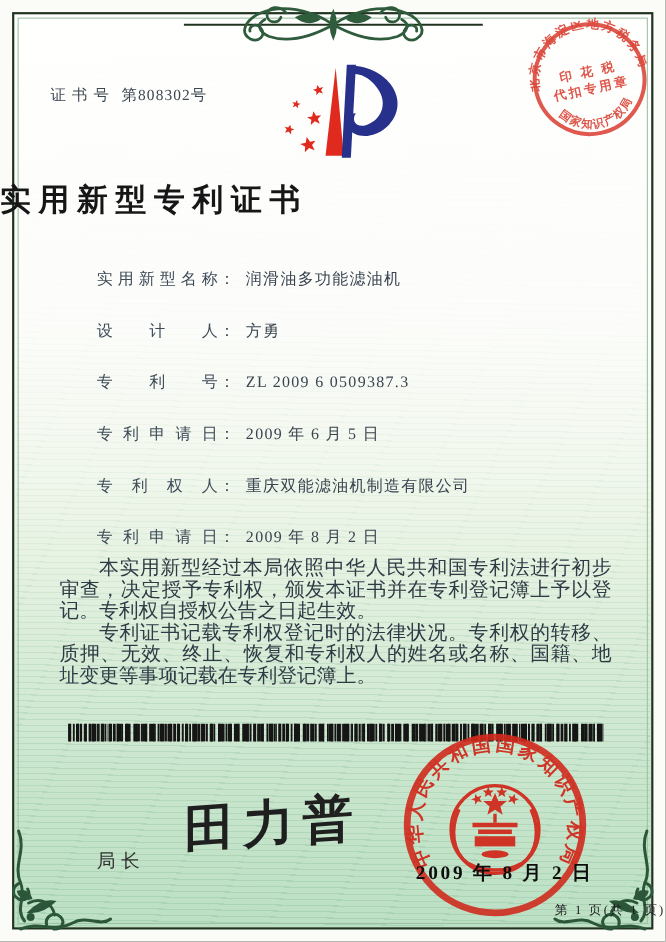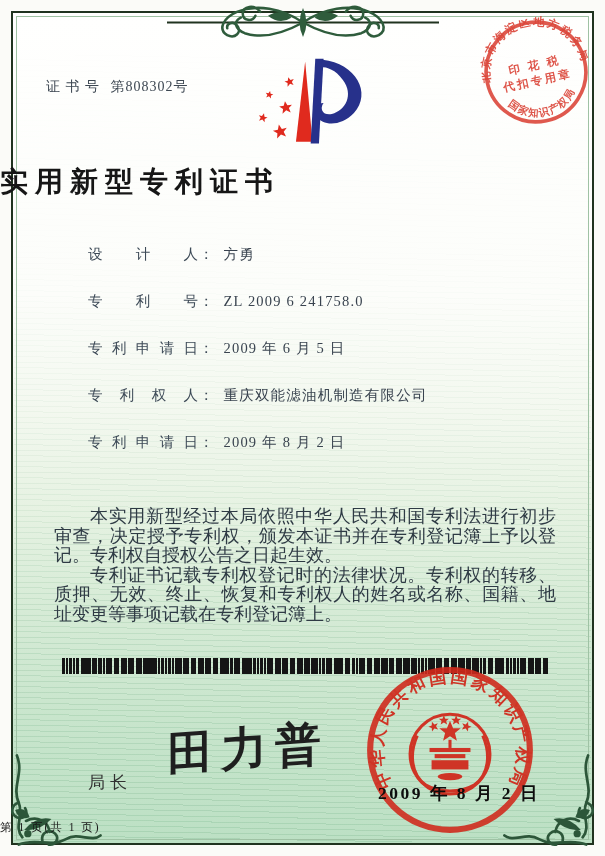--- a/index.html
+++ b/index.html
@@ -58,21 +58,21 @@
     letter-spacing:5px;color:#313131;white-space:nowrap;}
   .signature{display:inline-block;margin-left:26px;position:relative;top:-24px;
     font-size:46px;font-weight:bold;letter-spacing:8px;color:#1f1f1f;
     transform:rotate(-4deg) skewX(-4deg);}
 
   .seal-wrap{position:absolute;z-index:5;left:364px;top:664px;width:172px;height:172px;opacity:.94;}
   .seal-arc{font-size:17px;letter-spacing:3px;font-weight:bold;}
   .seal-date{position:absolute;z-index:6;left:378px;top:781px;font-size:17.5px;font-weight:bold;
     letter-spacing:2.5px;color:#0d0d0d;}
 
-  .page-footer{position:absolute;z-index:4;left:0;right:0;top:820px;text-align:left;
+  .page-footer{position:absolute;z-index:4;left:0;right:0;top:820px;text-align:right;
     font-size:11.5px;letter-spacing:2px;color:#1a1a1a;}
 </style>
 </head>
 <body>
 
 <div class="page">
   <div class="paper-bg"></div>
   <div class="waves"></div>
   <div class="frame"></div>
   <div class="frame-inner"></div>
@@ -159,24 +159,27 @@
         <text class="stamp-center" x="52" y="49">印 花 税</text>
         <text class="stamp-center" x="52" y="64">代扣专用章</text>
       </g>
     </svg>
   </div>
 
   <h1 class="title">实用新型专利证书</h1>
 
   <div class="fields">
     <div class="frow">
+      <span class="flabel">实用新型名称</span><span class="fcolon">：</span><span class="fvalue">润滑油多功能滤油机</span>
+    </div>
+    <div class="frow">
       <span class="flabel">设计人</span><span class="fcolon">：</span><span class="fvalue">方勇</span>
     </div>
     <div class="frow">
-      <span class="flabel">专利号</span><span class="fcolon">：</span><span class="fvalue">ZL 2009 6 241758.0</span>
+      <span class="flabel">专利号</span><span class="fcolon">：</span><span class="fvalue">ZL 2009 6 0509387.3</span>
     </div>
     <div class="frow">
       <span class="flabel">专利申请日</span><span class="fcolon">：</span><span class="fvalue">2009 年 6 月 5 日</span>
     </div>
     <div class="frow">
       <span class="flabel">专利权人</span><span class="fcolon">：</span><span class="fvalue">重庆双能滤油机制造有限公司</span>
     </div>
     <div class="frow">
       <span class="flabel">专利申请日</span><span class="fcolon">：</span><span class="fvalue">2009 年 8 月 2 日</span>
     </div>

